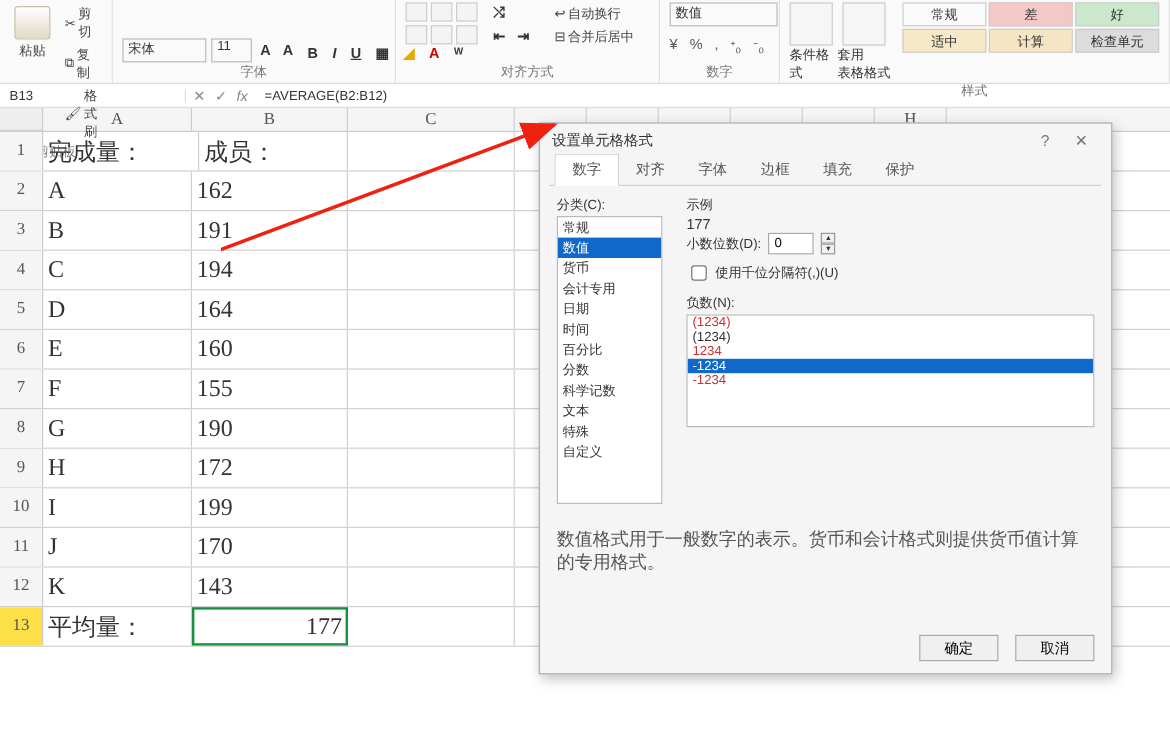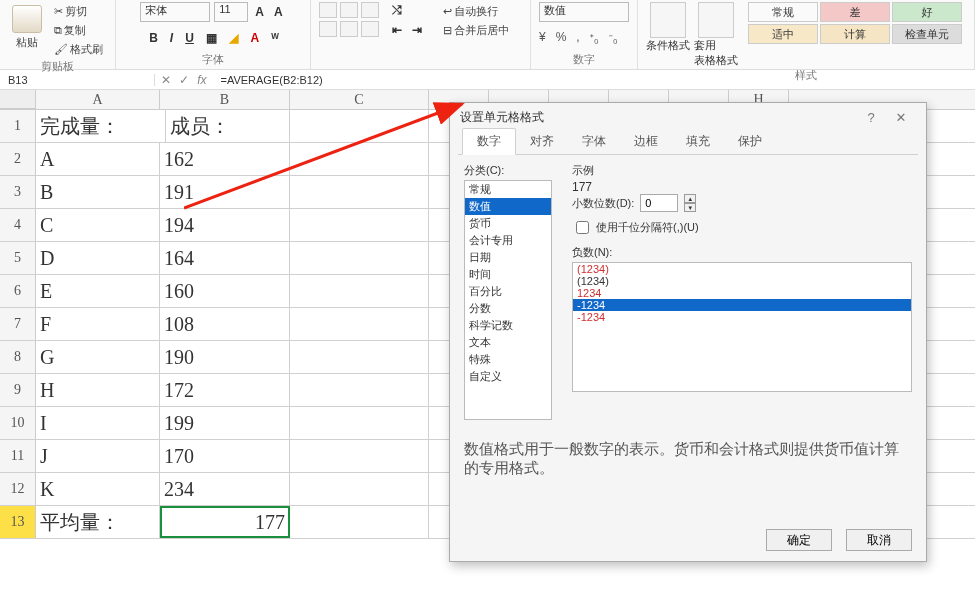--- a/index.html
+++ b/index.html
@@ -354,21 +354,21 @@
       cursor: pointer;
     }
     .chk-row {
       display: flex;
       align-items: center;
       gap: 4px;
       font-size: 11px;
       margin-bottom: 8px;
     }
     .neg-list {
-      height: 130px;
+      height: 94px;
       border: 1px solid #bbb;
       background: #fff;
       font-size: 11px;
       overflow: auto;
     }
     .neg-item {
       padding: 0 4px;
       cursor: pointer;
     }
     .neg-item.selected {
@@ -426,21 +426,21 @@
         <div class="btn-icon">
           <span>🖌</span>
           <span>格式刷</span>
         </div>
       </div>
     </div>
     <div class="ribbon-group-label">剪贴板</div>
   </div>
 
   <div class="ribbon-group" style="min-width:195px;">
-    <div class="ribbon-group-content" style="flex-direction:column;align-items:center;">
+    <div class="ribbon-group-content" style="align-items:flex-end;">
       <div style="display:flex;gap:4px;align-items:center;">
         <div class="font-select">宋体</div>
         <div class="font-size">11</div>
         <span class="mini-btn">A</span>
         <span class="mini-btn">A</span>
       </div>
       <div class="mini-btns">
         <span class="mini-btn">B</span>
         <span class="mini-btn" style="font-style:italic;">I</span>
         <span class="mini-btn" style="text-decoration:underline;">U</span>
@@ -474,20 +474,21 @@
         <div class="btn-icon">
           <span>↩</span>
           <span>自动换行</span>
         </div>
         <div class="btn-icon">
           <span>⊟</span>
           <span>合并后居中</span>
         </div>
       </div>
     </div>
+    <div class="ribbon-group-label">对齐方式</div>
   </div>
 
   <div class="ribbon-group" style="min-width:100px;">
     <div class="ribbon-group-content" style="flex-direction:column;">
       <div class="num-select">数值</div>
       <div class="num-btns">
         <span>¥</span>
         <span>%</span>
         <span>,</span>
         <span>⁺₀</span>
@@ -615,21 +616,21 @@
       <div class="cell" style="width: 60px;"></div>
       <div class="cell" style="width: 60px;"></div>
       <div class="cell" style="width: 60px;"></div>
       <div class="cell" style="width: 60px;"></div>
       <div class="cell" style="width: 60px;"></div>
       <div class="cell" style="width: 60px;"></div>
     </div>
     <div class="row">
       <div class="row-head">7</div>
       <div class="cell" style="width: 124px;">F</div>
-      <div class="cell" style="width: 130px;">108</div>
+      <div class="cell" style="width: 130px;">155</div>
       <div class="cell" style="width: 139px;"></div>
       <div class="cell" style="width: 60px;"></div>
       <div class="cell" style="width: 60px;"></div>
       <div class="cell" style="width: 60px;"></div>
       <div class="cell" style="width: 60px;"></div>
       <div class="cell" style="width: 60px;"></div>
       <div class="cell" style="width: 60px;"></div>
     </div>
     <div class="row">
       <div class="row-head">8</div>
@@ -675,21 +676,21 @@
       <div class="cell" style="width: 60px;"></div>
       <div class="cell" style="width: 60px;"></div>
       <div class="cell" style="width: 60px;"></div>
       <div class="cell" style="width: 60px;"></div>
       <div class="cell" style="width: 60px;"></div>
       <div class="cell" style="width: 60px;"></div>
     </div>
     <div class="row">
       <div class="row-head">12</div>
       <div class="cell" style="width: 124px;">K</div>
-      <div class="cell" style="width: 130px;">234</div>
+      <div class="cell" style="width: 130px;">143</div>
       <div class="cell" style="width: 139px;"></div>
       <div class="cell" style="width: 60px;"></div>
       <div class="cell" style="width: 60px;"></div>
       <div class="cell" style="width: 60px;"></div>
       <div class="cell" style="width: 60px;"></div>
       <div class="cell" style="width: 60px;"></div>
       <div class="cell" style="width: 60px;"></div>
     </div>
     <div class="row">
       <div class="row-head selected">13</div>

